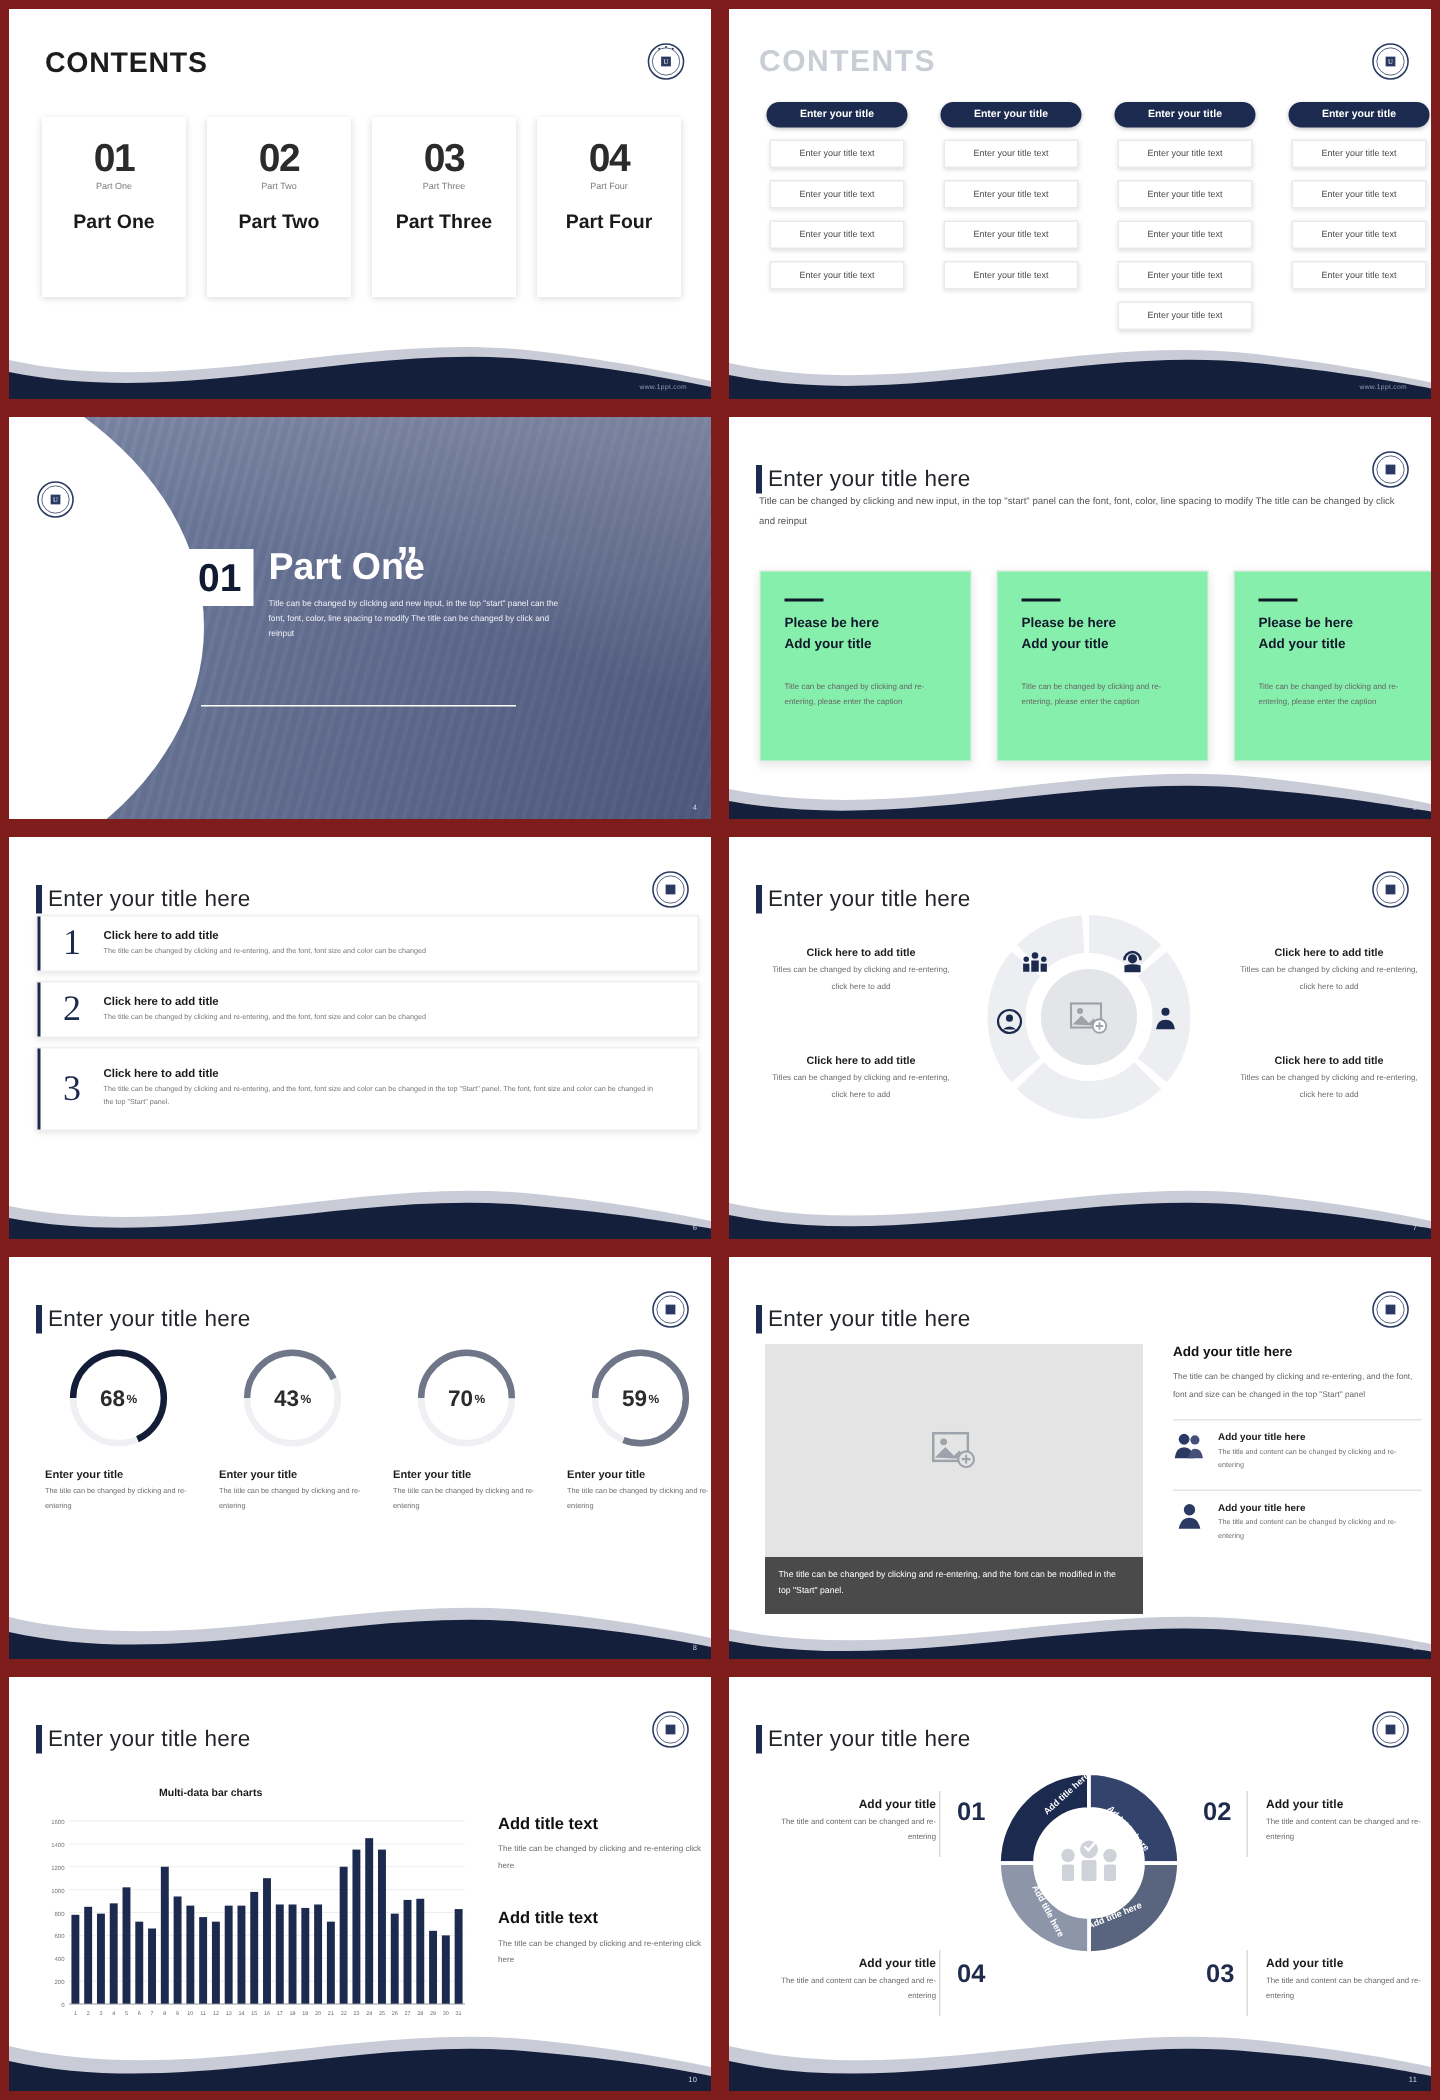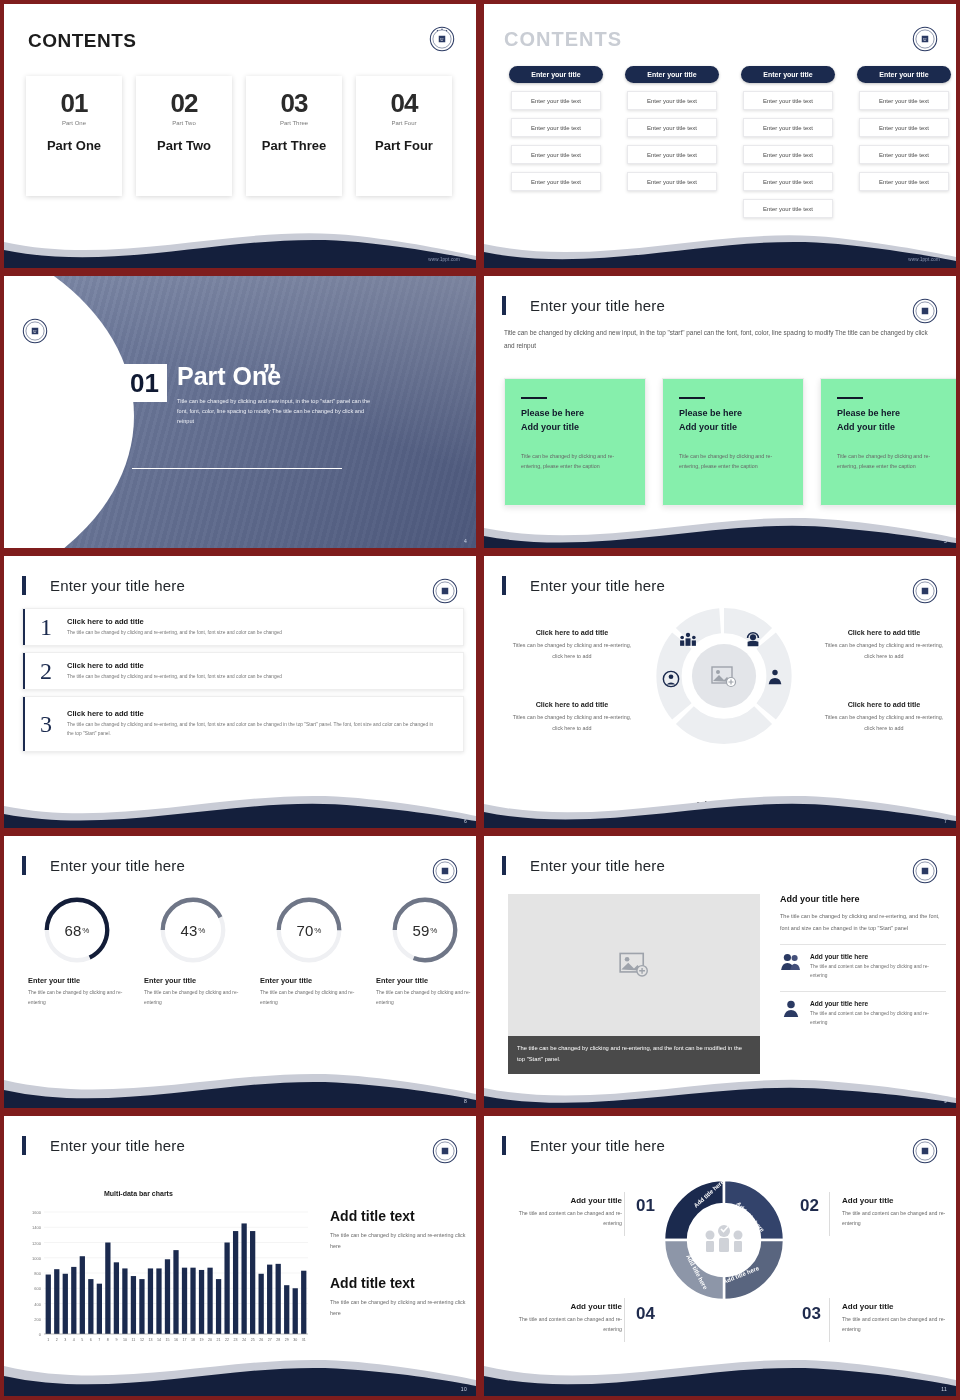--- a/index.html
+++ b/index.html
@@ -12,41 +12,41 @@
   .grid {
     width: 960px; height: 1400px;
     display: grid;
     grid-template-columns: 480px 480px;
     grid-template-rows: 272px 280px 280px 280px 288px;
   }
   .slide {
     position: relative;
     background: #fff;
     overflow: hidden;
-    border: 4px solid #7f1d1d;
+    border: 6px solid #7f1d1d;
   }
   
   .wave { position:absolute; left:0; right:0; bottom:0; height:46px; pointer-events:none; }
   .wave svg { width:100%; height:100%; display:block; }
   .pagenum {
     position:absolute; right:9px; bottom:4px;
     font-size:5px; color:#cfd6e6; letter-spacing:.3px;
   }
   .sitefoot {
     position:absolute; right:16px; bottom:6px;
     font-size:4.5px; color:#8f9ab5; letter-spacing:.2px;
   }
   
   .emblem { position:absolute; width:26px; height:26px; }
   .emblem svg { width:100%; height:100%; }
 
   
   .stitle {
-    position:absolute; left:18px; top:20px;
-    display:flex; align-items:center; gap:24px;
+    position:absolute; left:18px; top:32px;
+    display:flex; align-items:center; gap:4px;
   }
   .stitle .bar { width:4px; height:19px; background:#1b2a4e; }
   .stitle .txt { font-size:15px; color:#22262b; font-weight:400; letter-spacing:.2px; }
 
   
   .s1-head { position:absolute; left:24px; top:26px; font-size:19px; font-weight:bold; color:#1c1c1c; letter-spacing:.5px; }
   .s1-cards { position:absolute; left:22px; top:72px; display:flex; gap:14px; }
   .s1-card {
     width:96px; height:120px; background:#fff;
     box-shadow: 0 1px 5px rgba(0,0,0,.16);
@@ -132,21 +132,21 @@
   
   .cluster { position:absolute; left:172px; top:52px; width:136px; height:136px; }
   .clus-lbl { position:absolute; width:128px; }
   .clus-lbl h5 { font-size:7.2px; font-weight:bold; color:#1d1d1d; }
   .clus-lbl p { font-size:5.4px; color:#6c6c6c; line-height:1.95; margin-top:3px; }
   .clus-cap { position:absolute; left:0; right:0; top:192px; text-align:center; font-size:9px; font-weight:bold; color:#1c1c1c; }
 
   
   .pd-wrap { position:absolute; left:24px; top:58px; display:flex; gap:18px; }
   .pd { width:98px; }
-  .pd .ring { width:72px; height:72px; margin:0 auto; position:relative; }
+  .pd .ring { width:72px; height:72px; margin:0 auto; position:relative;font-weight:bold; }
   .pd .ring svg { width:100%; height:100%; transform:rotate(-90deg); }
   .pd .val {
     position:absolute; inset:0; display:flex; align-items:center; justify-content:center;
     font-size:15px; color:#2b2b2b;
   }
   .pd .val sup { font-size:8px; margin-left:1px; }
   .pd h5 { font-size:7.4px; font-weight:bold; color:#1c1c1c; margin-top:10px; }
   .pd p { font-size:4.9px; color:#6e6e6e; line-height:1.95; margin-top:3px; }
 
   
@@ -166,21 +166,21 @@
   .s8-item { display:flex; gap:8px; margin-bottom:9px; }
   .s8-item .ico { width:22px; flex:0 0 22px; }
   .s8-item h6 { font-size:6.6px; font-weight:bold; color:#1a1a1a; }
   .s8-item p { font-size:4.8px; color:#707070; line-height:1.95; margin-top:2px; }
 
   
   .chart-title { position:absolute; left:100px; top:74px; font-size:7px; font-weight:bold; color:#1a1a1a; }
   .chart-area { position:absolute; left:14px; top:88px; width:296px; height:146px; }
   .chart-area svg { width:100%; height:100%; }
   .s9-right { position:absolute; left:326px; top:92px; width:140px; }
-  .s9-right h4 { font-size:14px; font-weight:bold; color:#111; }
+  .s9-right h4 { font-size:11px; font-weight:bold; color:#111; }
   .s9-right p { font-size:5.4px; color:#6a6a6a; line-height:2.1; margin-top:6px; }
   .s9-right .blk2 { margin-top:22px; }
 
   
   .cyc { position:absolute; left:168px; top:48px; width:144px; height:152px; }
   .cyc svg { width:100%; height:100%; }
   .cyc-num { position:absolute; font-size:17px; font-weight:bold; color:#1f2b4d; }
   .cyc-txt { position:absolute; width:116px; }
   .cyc-txt h5 { font-size:8px; font-weight:bold; color:#1a1a1a; }
   .cyc-txt p { font-size:5.2px; color:#6a6a6a; line-height:1.95; margin-top:3px; }

